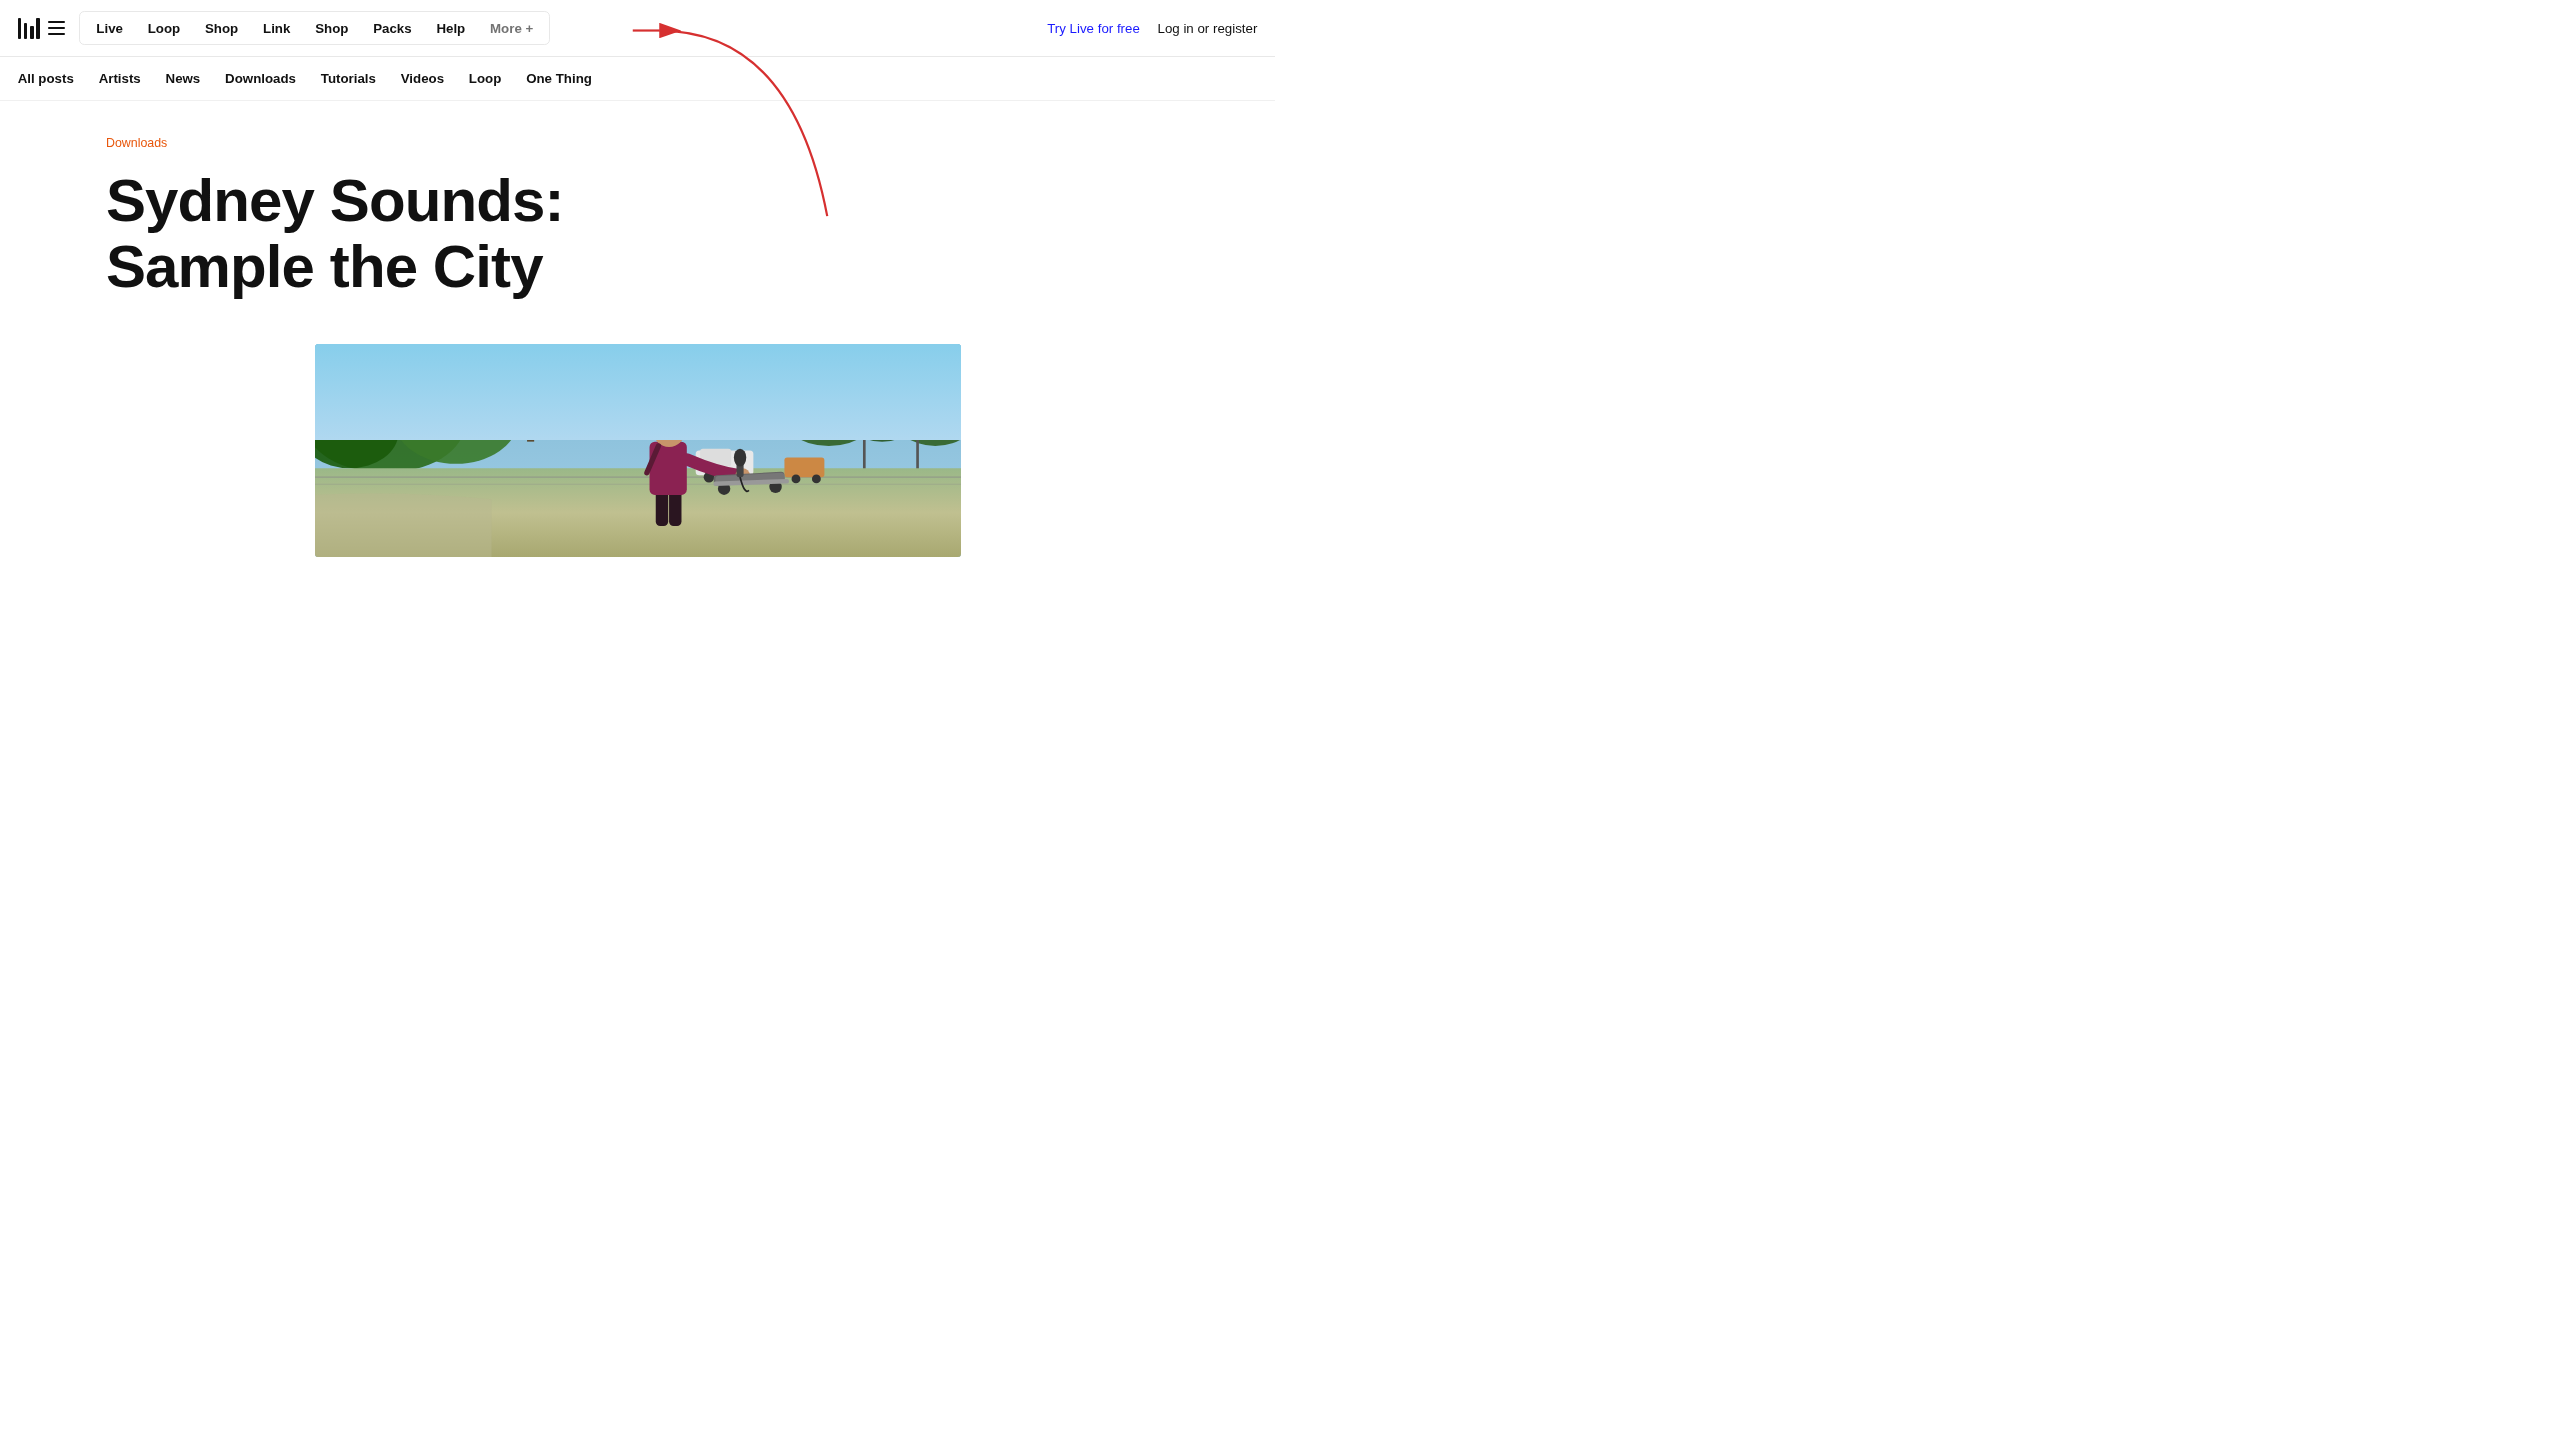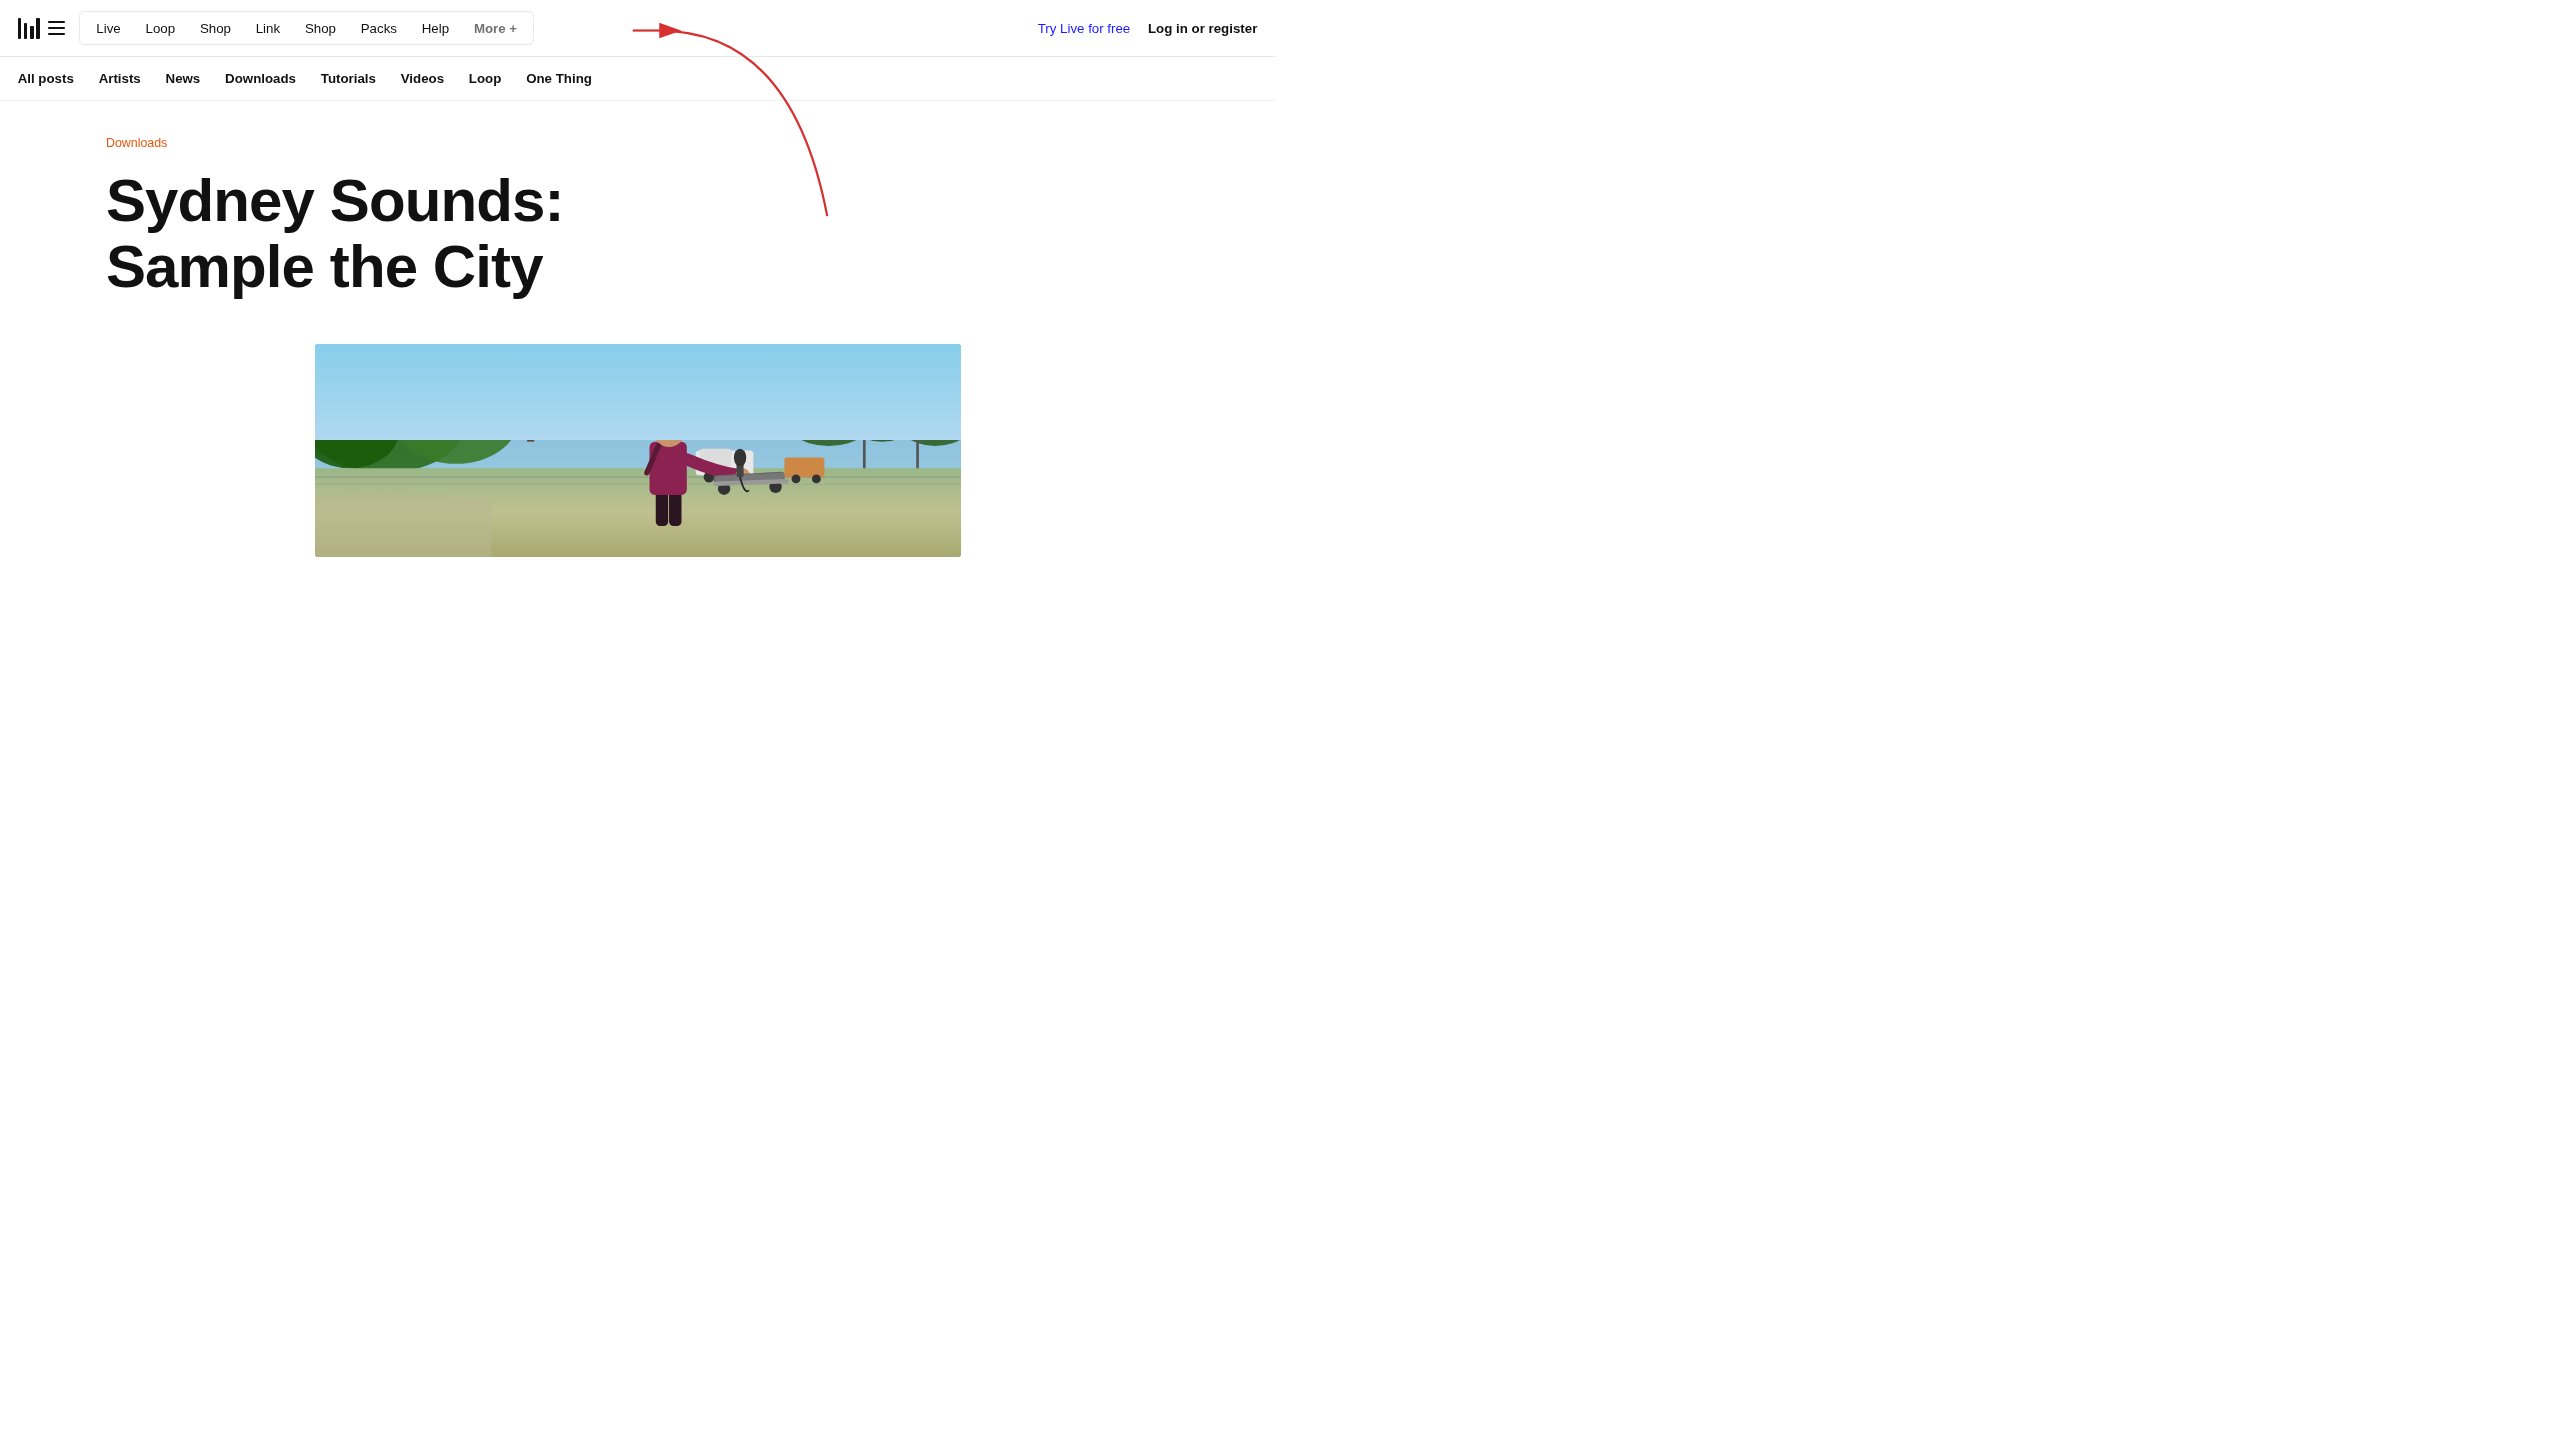--- a/index.html
+++ b/index.html
@@ -80,21 +80,21 @@
       border: 1.8px solid #e8e8e8;
       border-radius: 5.3px;
       padding: 3.5px 3.5px;
       gap: 0;
     }
 
     .nav-menu a {
       text-decoration: none;
       color: #111;
       font-size: 13.3px;
-      font-weight: 400;
+      font-weight: 700;
       padding: 5.3px 12.4px;
       border-radius: 3.5px;
       transition: background 0.15s;
       white-space: nowrap;
     }
 
     .nav-menu a.more {
       color: #737373;
       font-weight: 700;
     }
@@ -109,21 +109,21 @@
       color: #1a1aff;
       font-size: 13.3px;
       font-weight: 400;
       text-decoration: none;
       cursor: pointer;
     }
 
     .login-btn {
       color: #111;
       font-size: 13.3px;
-      font-weight: 700;
+      font-weight: 400;
       text-decoration: none;
       cursor: pointer;
     }
 
     
     .sub-nav {
       display: flex;
       align-items: center;
       padding: 0 17.7px;
       height: 44px;

